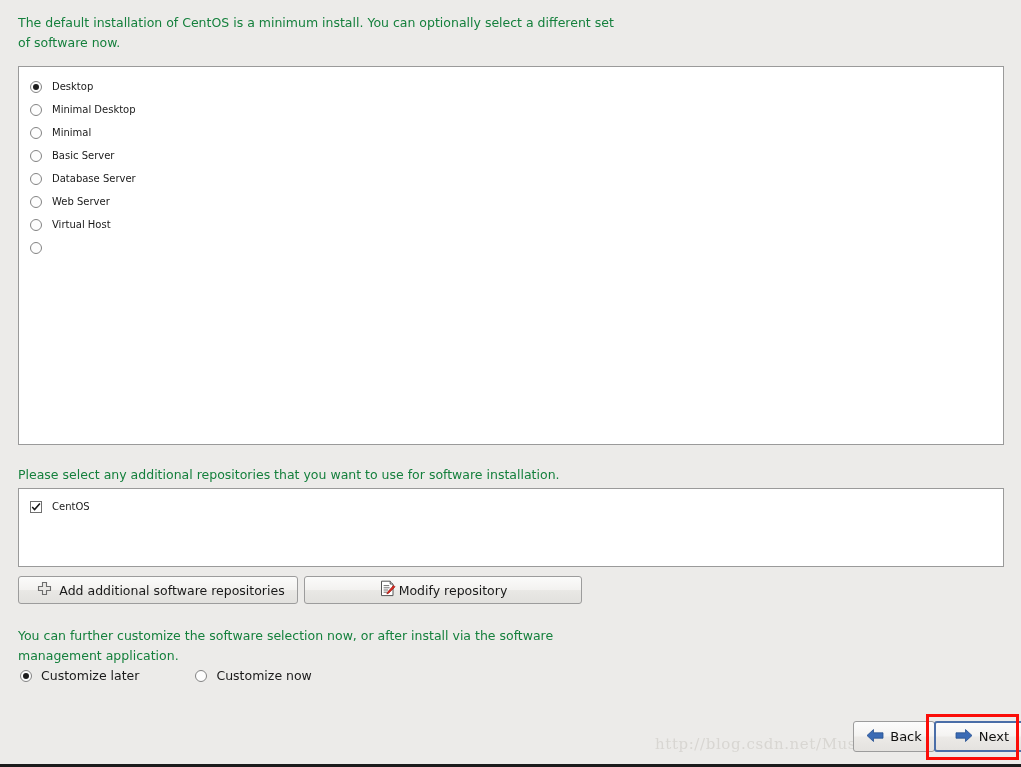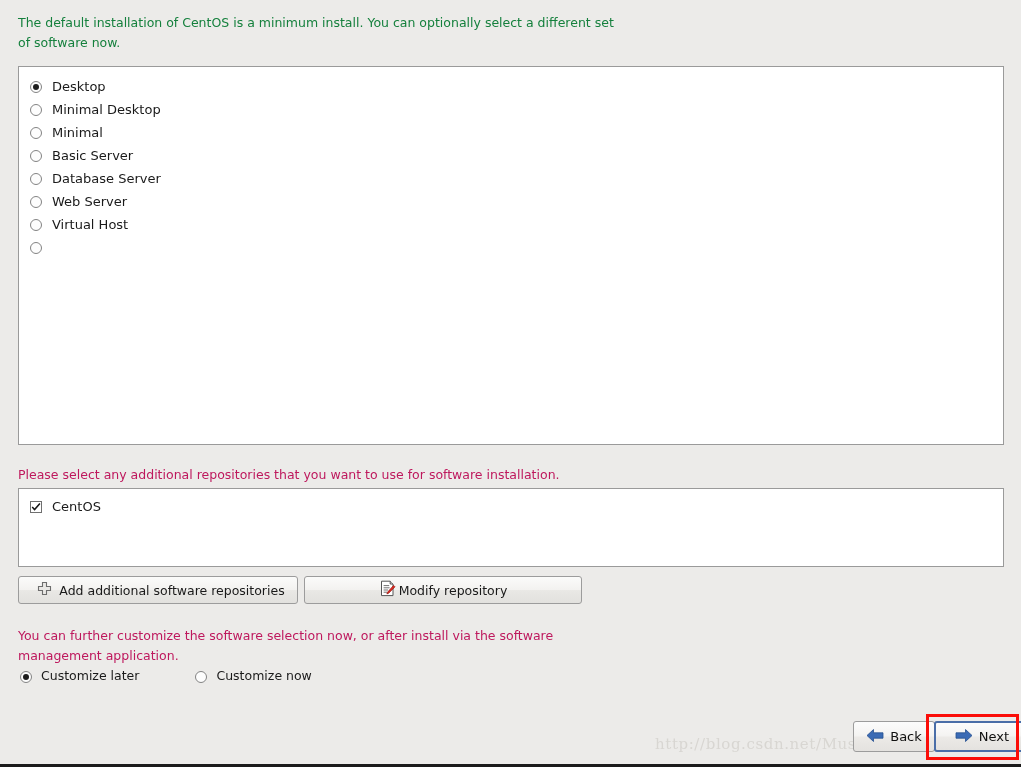--- a/index.html
+++ b/index.html
@@ -52,21 +52,21 @@
 
   .option-row {
     display: flex;
     align-items: center;
     height: 23px;
     padding-left: 11px;
     cursor: default;
   }
   .option-row .label {
     margin-left: 10px;
-    font-size: 13px;
+    font-size: 10px;
     color: #1a1a1a;
     white-space: nowrap;
   }
 
   
   .radio {
     width: 12px;
     height: 12px;
     border-radius: 50%;
     border: 1px solid #838383;
@@ -99,21 +99,21 @@
   }
   .checkbox.checked svg {
     position: absolute;
     left: 0;
     top: 0;
   }
 
   
   .section-label {
     position: absolute;
-    color: #be185d;
+    color: #15803d;
     line-height: 1.62;
   }
   #repo-label { left: 18px; top: 465px; width: 780px; }
   #customize-label { left: 18px; top: 626px; width: 600px; }
 
   
   .pushbtn {
     position: absolute;
     box-sizing: border-box;
     border: 1px solid #9c9c9c;
@@ -150,21 +150,21 @@
   
   #customize-radios {
     position: absolute;
     left: 20px;
     top: 668px;
     display: flex;
     align-items: center;
   }
   #customize-radios .opt {
     display: flex;
-    align-items: flex-end;
+    align-items: center;
     cursor: default;
   }
   #customize-radios .opt .label { margin-left: 9px; white-space: nowrap; }
   #customize-radios .gap { width: 56px; }
 
   
   .navbtn {
     position: absolute;
     box-sizing: border-box;
     height: 31px;

